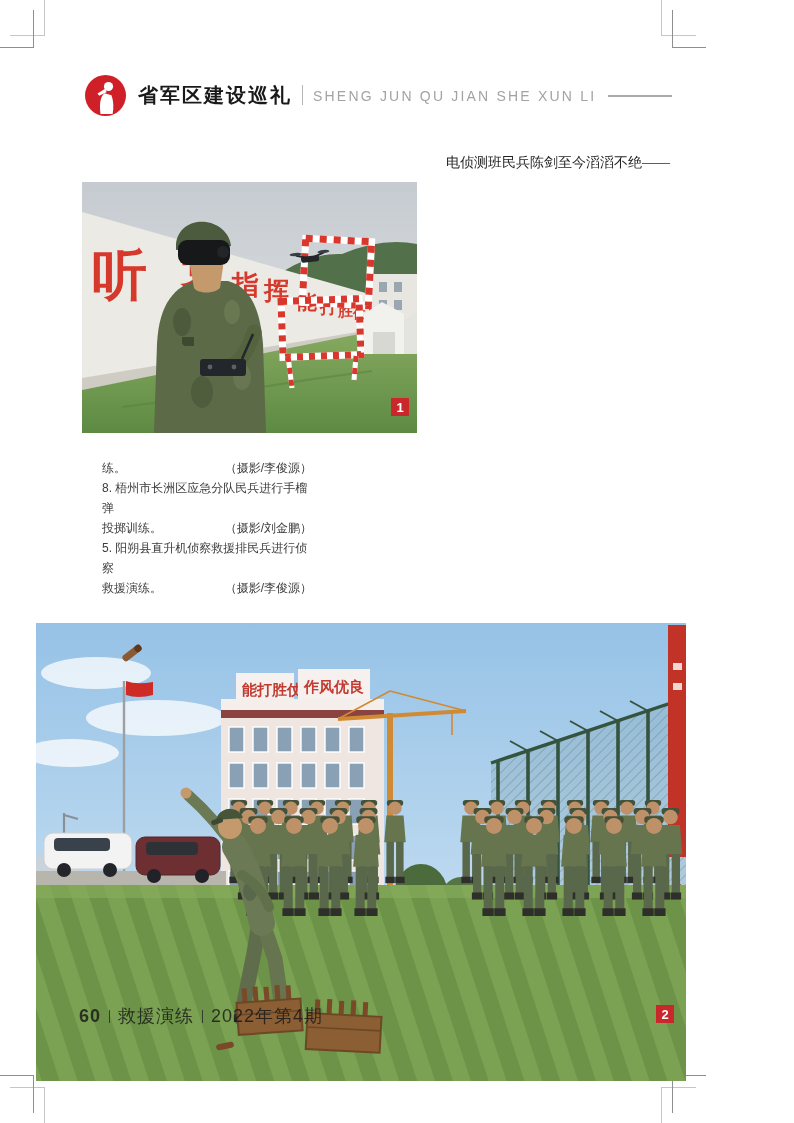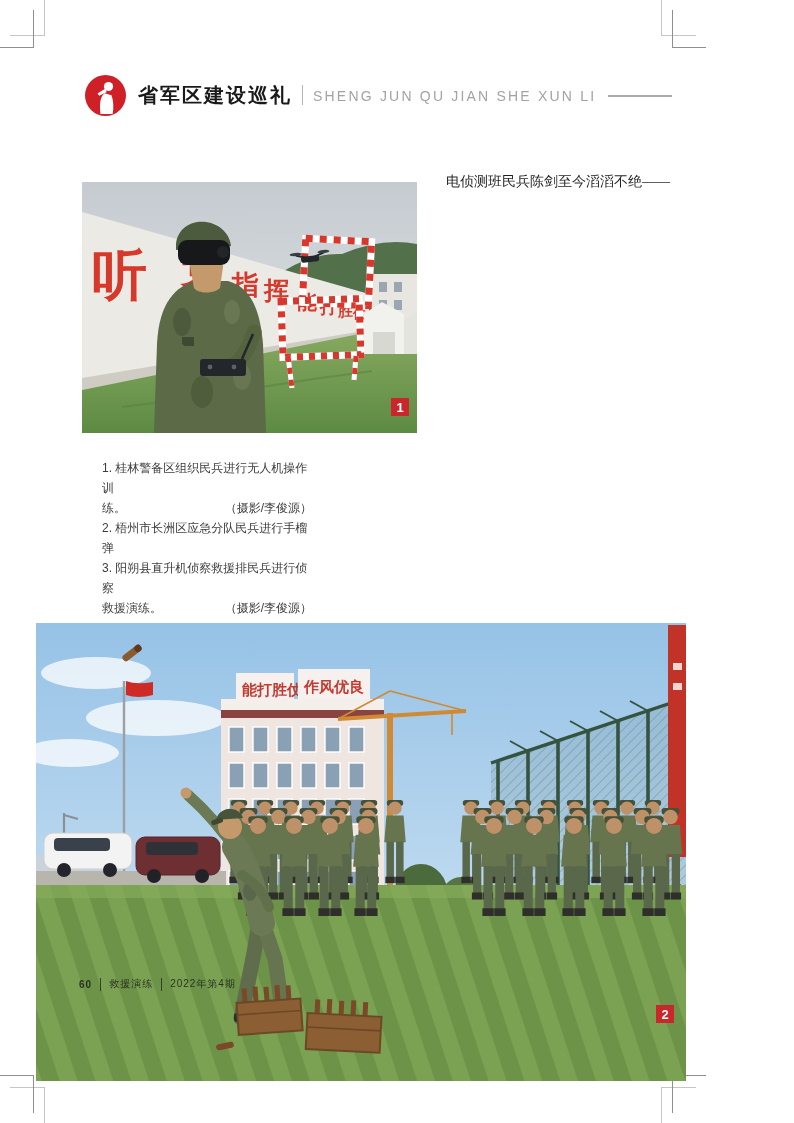--- a/index.html
+++ b/index.html
@@ -23,26 +23,26 @@
   .hd-sub{font-size:14px;color:#a3a3a3;letter-spacing:2.2px;white-space:nowrap;padding-top:2px;}
   .hd-rule{flex:1;height:2px;background:#a9a9a9;margin-left:12px;margin-top:2px;}
   
   .photo1{position:absolute;left:82px;top:182px;width:335px;height:251px;}
   .photo2{position:absolute;left:36px;top:623px;width:650px;height:458px;text-align:right;}
   .photo1 svg,.photo2 svg{display:block;width:100%;height:100%;}
   
   .captions{position:absolute;left:102px;top:458px;width:210px;font-size:12px;line-height:20px;color:#3c3c3c;}
   .cap-l2{display:flex;justify-content:space-between;}
   
-  .column{position:absolute;left:446px;top:171px;width:300px;color:#1f1f1f;
+  .column{position:absolute;left:446px;top:152px;width:300px;color:#1f1f1f;
           font-family:"Liberation Serif","DejaVu Serif",serif;font-size:14px;line-height:21.6px;text-align:justify;}
   .column p{margin:0;text-indent:2em;}
   .column p.first{text-indent:0;}
   
-  .footer{position:absolute;left:79px;top:977px;z-index:5;font-size:10px;color:rgba(25,25,25,0.82);
+  .footer{position:absolute;left:79px;top:1004px;z-index:5;font-size:18px;color:rgba(25,25,25,0.82);
           display:flex;align-items:center;letter-spacing:1px;}
   .footer .sep{width:1px;height:13px;background:rgba(25,25,25,0.7);margin:0 8px;}
   .footer .pg{font-weight:700;}
   text{font-family:"Liberation Sans","DejaVu Sans",sans-serif;}
 </style>
 </head>
 <body>
 
 <div class="page">
 
@@ -154,31 +154,34 @@
 
       <g>
         <rect x="309" y="216" width="18" height="18" fill="#c9272c"></rect>
         <text x="318" y="230" font-size="13" font-weight="700" fill="#ffffff" text-anchor="middle">1</text>
       </g>
     </svg>
   </div>
 
   <div class="captions">
     <div>
-      <div>1. 桂林警备区组织民兵进行无人机操作训</div>
       <div class="cap-l2">
           <span>练。</span>
           <span>（摄影/李俊源）</span>
         </div>
     </div>
     <div>
-      <div>2. 梧州市长洲区应急分队民兵进行手榴弹</div>
+      <div>8. 梧州市长洲区应急分队民兵进行手榴弹</div>
+      <div class="cap-l2">
+          <span>投掷训练。</span>
+          <span>（摄影/刘金鹏）</span>
+        </div>
     </div>
     <div>
-      <div>3. 阳朔县直升机侦察救援排民兵进行侦察</div>
+      <div>5. 阳朔县直升机侦察救援排民兵进行侦察</div>
       <div class="cap-l2">
           <span>救援演练。</span>
           <span>（摄影/李俊源）</span>
         </div>
     </div>
   </div>
 
   <div class="column">
     <p class="first">电侦测班民兵陈剑至今滔滔不绝——</p>
   </div>

